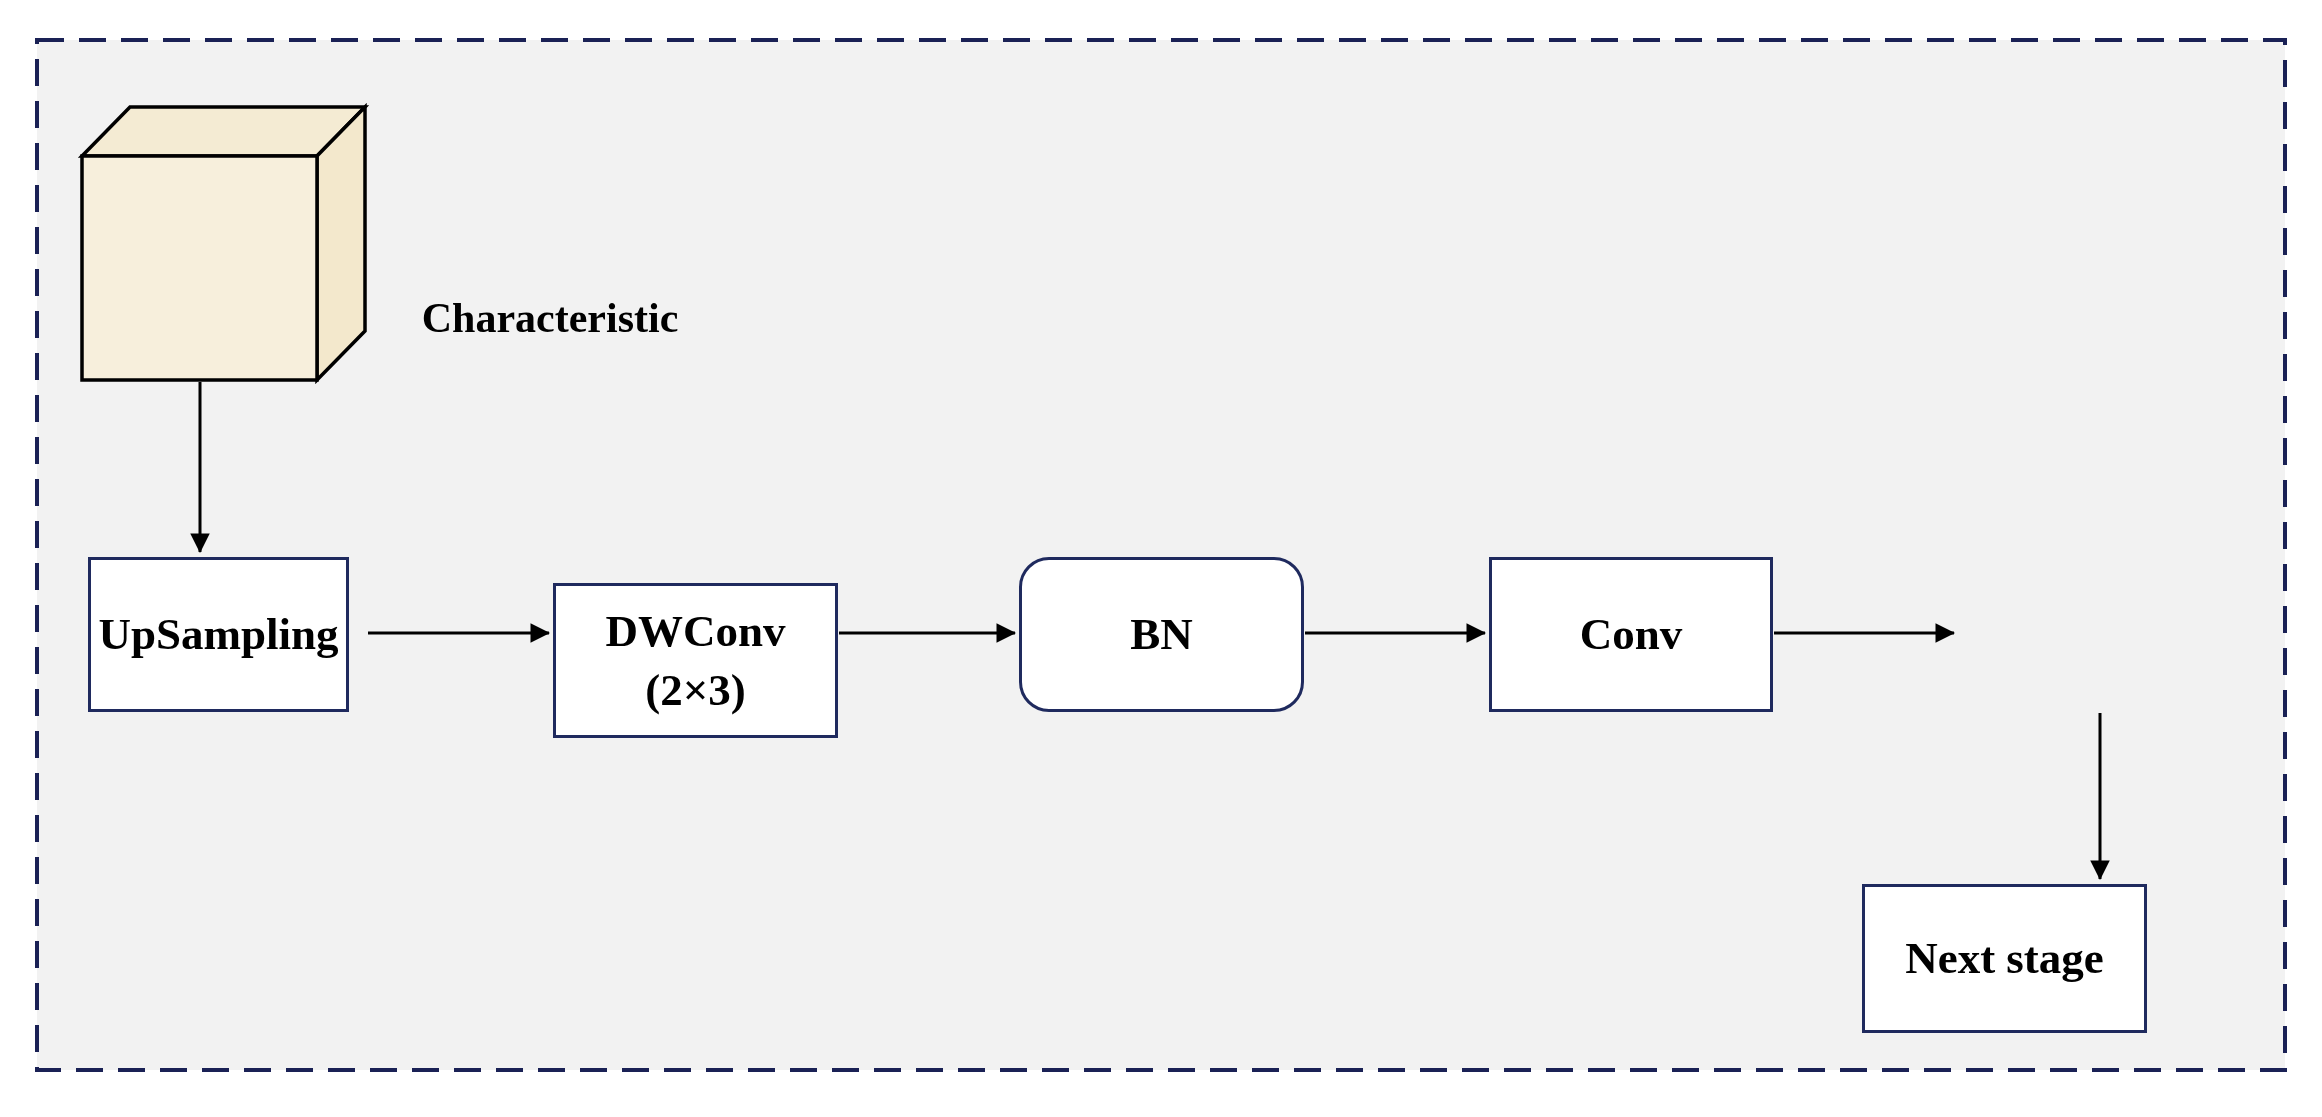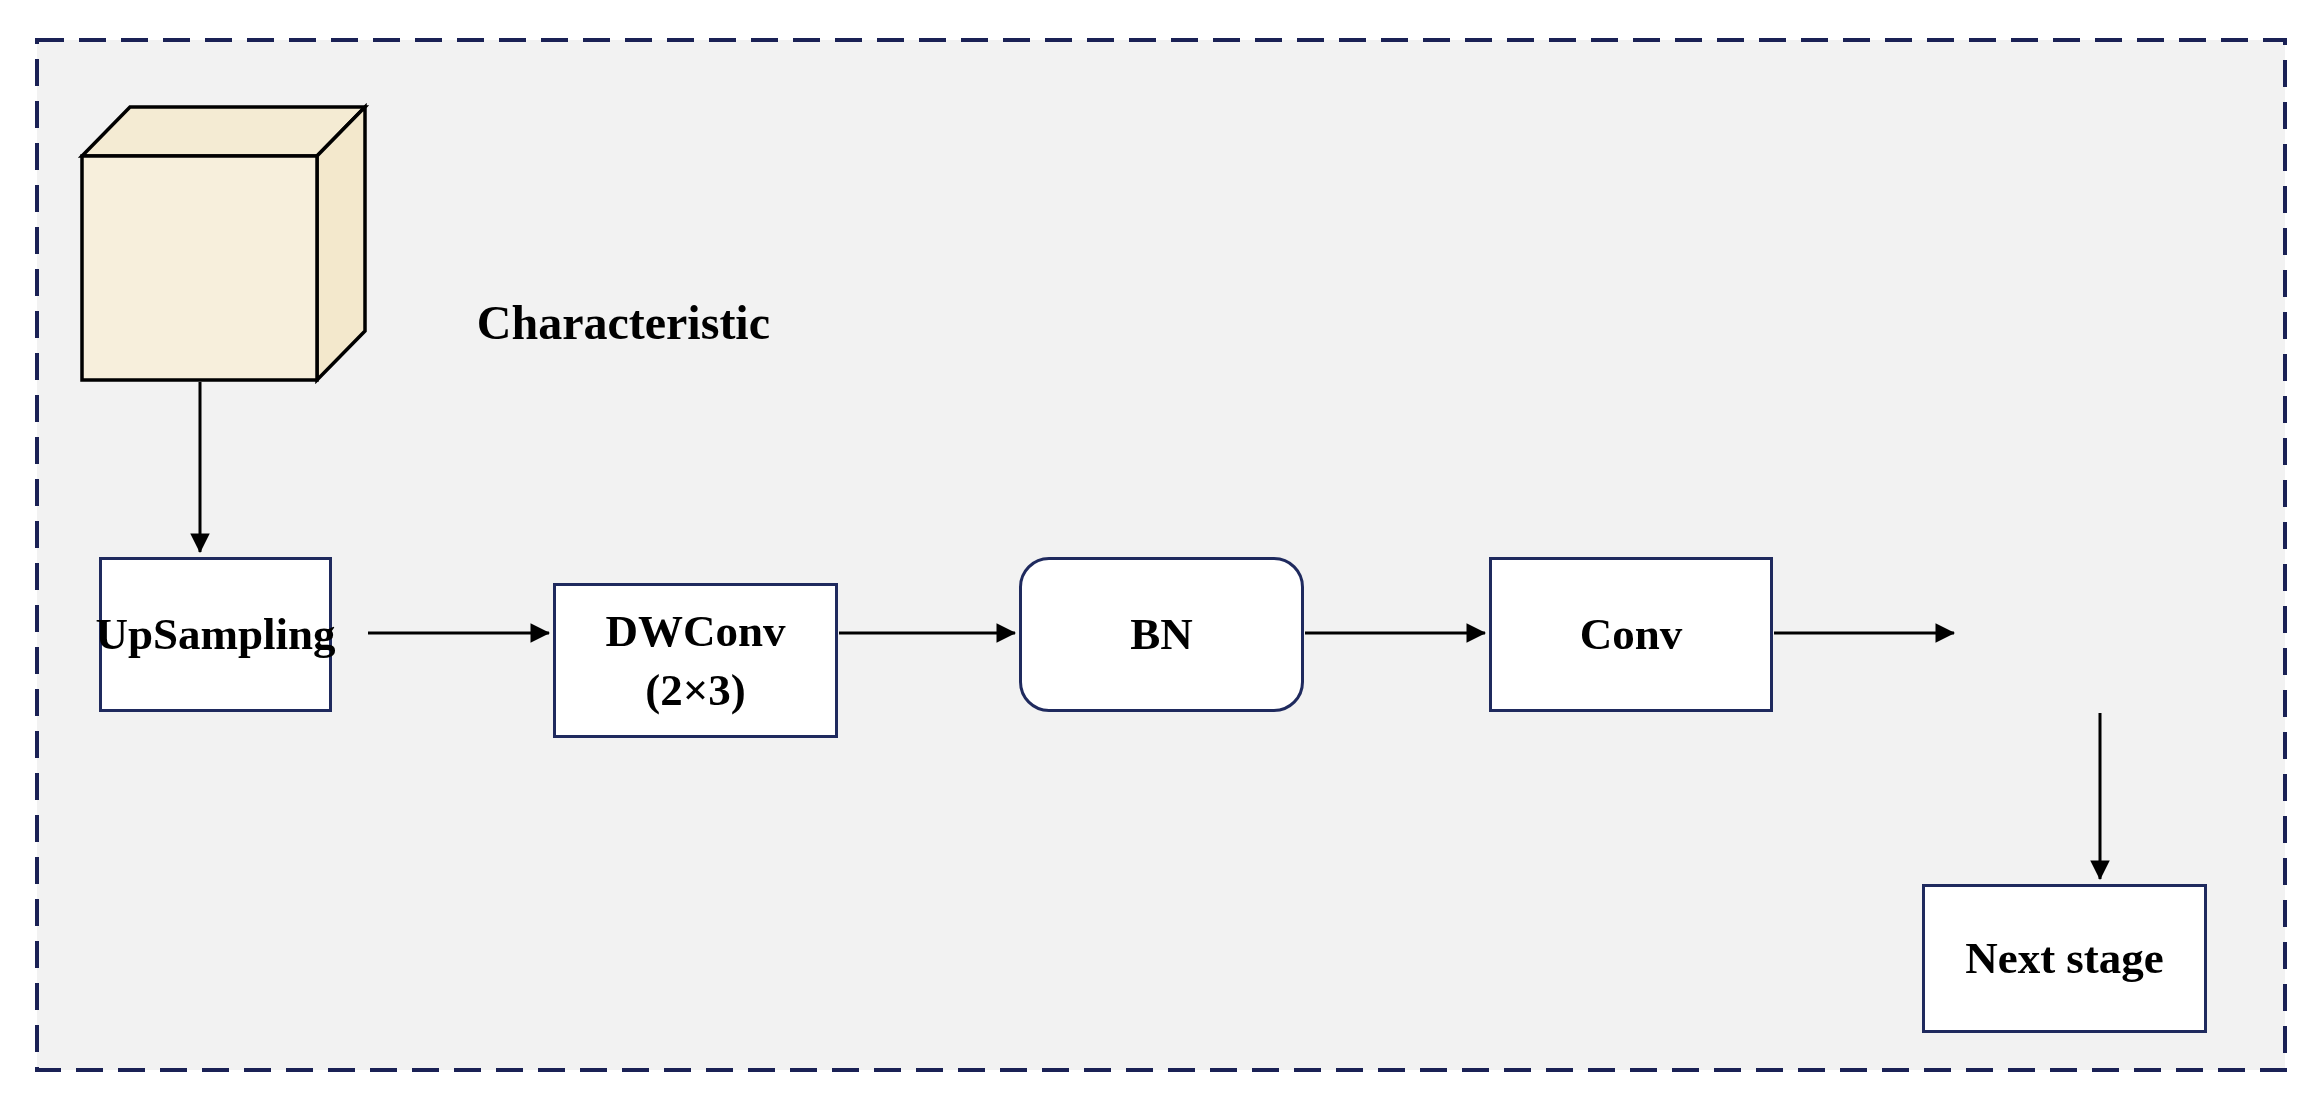--- a/index.html
+++ b/index.html
@@ -51,35 +51,35 @@
     display: flex;
     flex-direction: column;
     align-items: center;
     justify-content: center;
     font-weight: bold;
     font-size: 45px;
     line-height: 1.3;
     color: var(--text-color, #000);
     text-align: center;
   }
-  #node-upsampling { left: 99px;   top: 557px; width: 233px; height: 155px; }
+  #node-upsampling { left: 88px;   top: 557px; width: 261px; height: 155px; }
   #node-dwconv     { left: 553px;  top: 583px; width: 285px; height: 155px; }
   #node-bn         { left: 1019px; top: 557px; width: 285px; height: 155px; border-radius: 30px; }
   #node-relu       { left: 1489px; top: 557px; width: 284px; height: 155px; }
   #node-conv       { left: 1958px; top: 557px; width: 285px; height: 155px; }
-  #node-next-stage { left: 1922px; top: 884px; width: 285px; height: 149px; }
+  #node-next-stage { left: 1862px; top: 884px; width: 285px; height: 149px; }
 
   .caption {
     position: absolute;
     left: 330px;
     top: 288px;
     width: 440px;
-    text-align: right;
+    text-align: center;
     font-weight: bold;
-    font-size: 48px;
+    font-size: 42px;
     line-height: 1.45;
     color: var(--text-color, #000);
   }
   .caption-line { display: block; }
   .node-label, .node-sublabel { display: block; }
 </style>
 </head>
 <body>
 
 <div class="stage">

